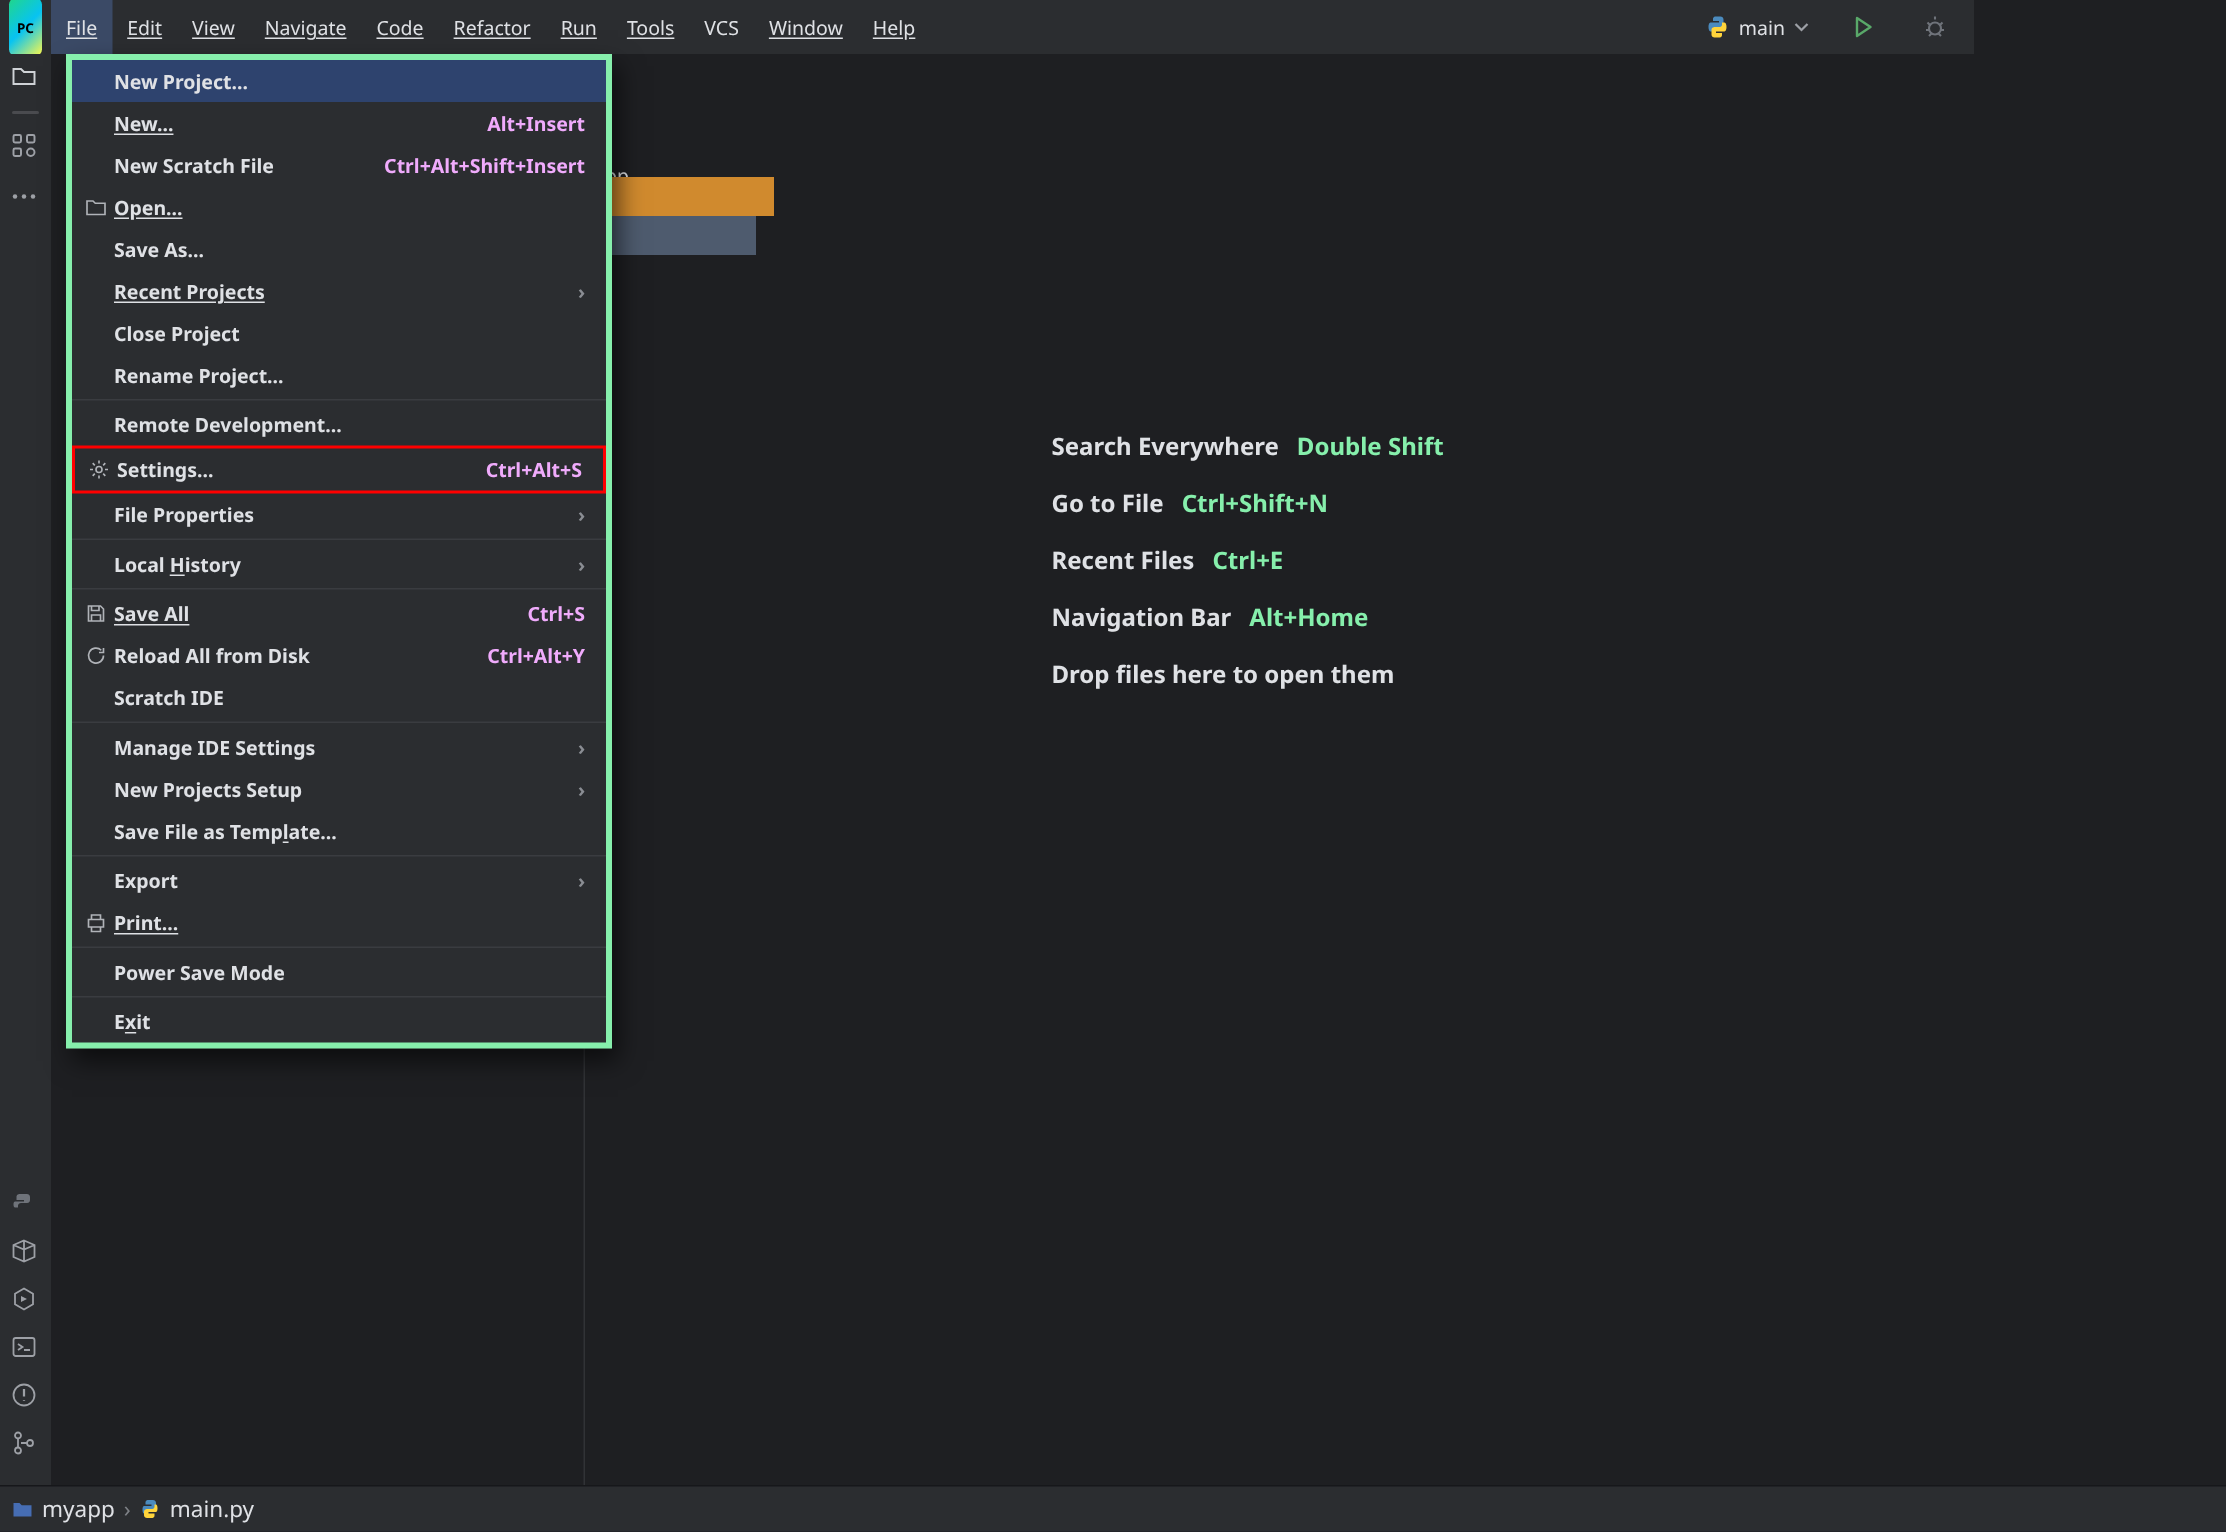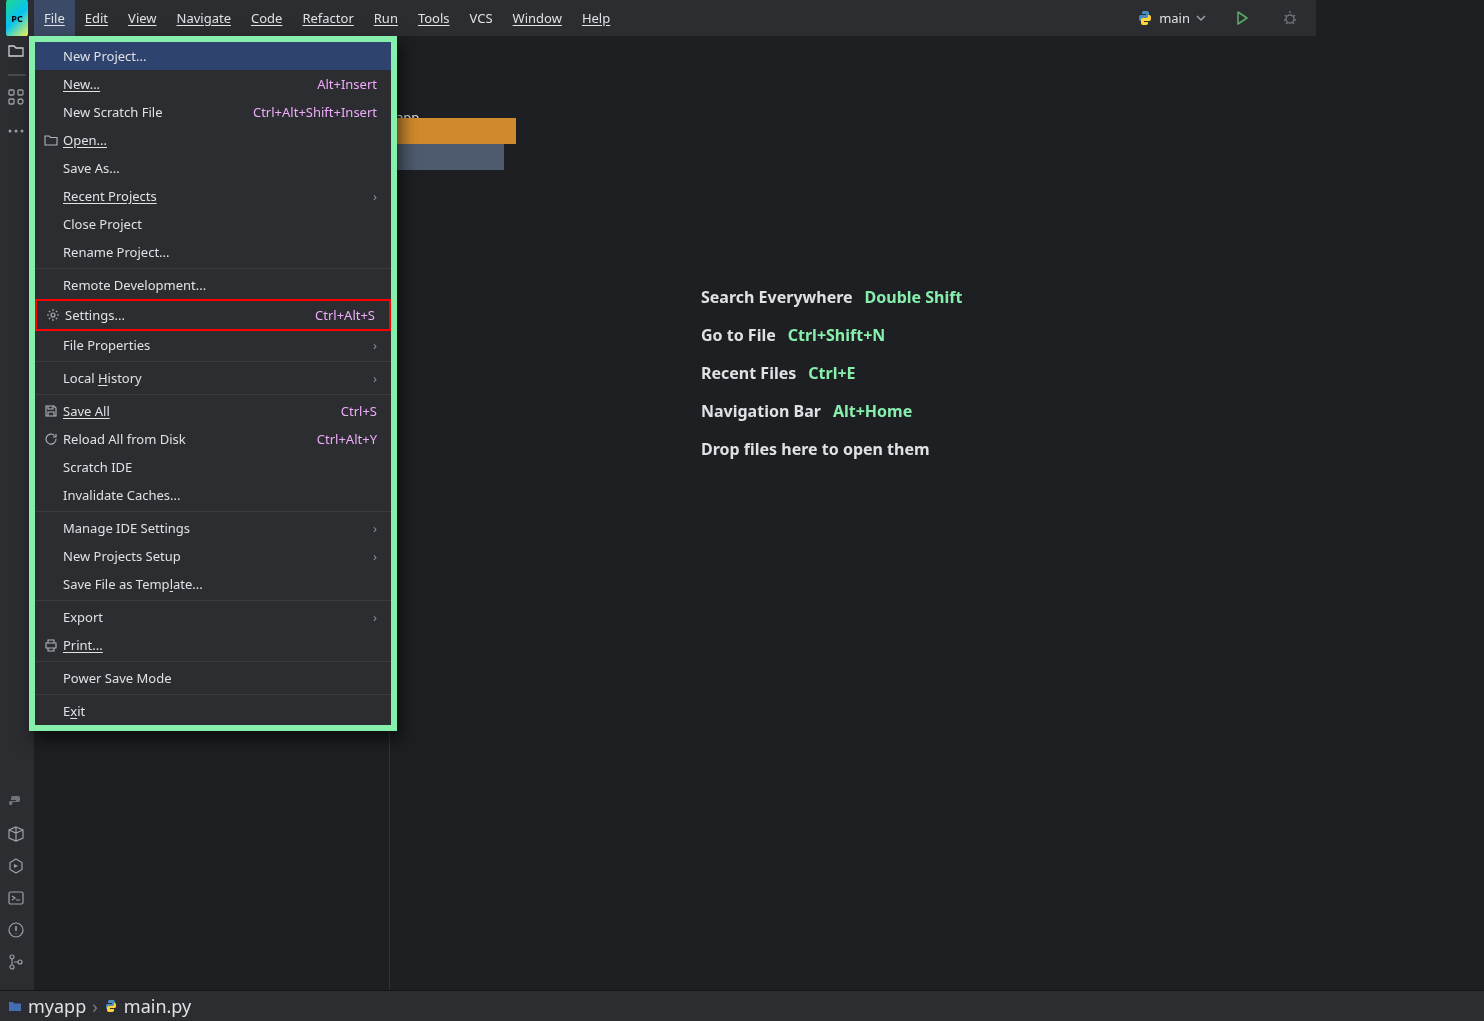--- a/index.html
+++ b/index.html
@@ -36,32 +36,32 @@
   .workspace{position:absolute;top:36px;left:34px;right:0;bottom:30px;background:var(--bg);}
   
   .treeband{position:absolute;top:0;left:0;width:355px;bottom:0;border-right:1px solid #313336;}
   
   .helpbox{position:absolute;left:46%;top:250px;display:flex;flex-direction:column;gap:16px;font-weight:bold;}
   .hrow{display:flex;align-items:baseline;gap:12px;font-size:16px;}
   .hrow .label{color:var(--text);}
   .hrow .shortcut{color:#86efac;}
   .hrow.single{color:var(--text);}
   
-  .dropdown{position:absolute;top:36px;left:29px;width:356px;background:var(--bg-menu);border:6px solid #86efac;box-shadow:4px 8px 16px rgba(0,0,0,.6);z-index:50;}
+  .dropdown{position:absolute;top:36px;left:44px;width:356px;background:var(--bg-menu);border:4px solid #86efac;box-shadow:4px 8px 16px rgba(0,0,0,.6);z-index:50;font-weight:bold;}
   .dropdown .drow{height:28px;display:flex;align-items:center;padding:0 14px;font-size:13px;color:var(--text);cursor:default;position:relative;}
   .dropdown .drow.selected{background:var(--bg-highlight);}
   .dropdown .drow .dicon{width:16px;display:flex;justify-content:center;margin-right:4px;margin-left:-6px;color:#b0b3b8;}
   .dropdown .drow .txt{flex:0 0 auto;}
   .dropdown .drow .sc{margin-left:auto;color:#f0abfc;}
   .dropdown .drow .chev{margin-left:auto;color:#8a8d93;}
   .dropdown hr{border:none;border-top:1px solid #3a3c40;margin:2px 0;}
   .drow .ul{text-decoration:underline;text-underline-offset:2px;}
   .redbox{border:2.5px solid var(--red-box);}
   
-  .breadcrumb{position:absolute;left:0;right:0;bottom:0;height:30px;background:var(--bg-darker);display:flex;align-items:center;padding:0 8px;gap:6px;color:var(--text);font-size:18px;border-top:1px solid #16171a;}
+  .breadcrumb{position:absolute;left:0;right:0;bottom:0;height:30px;background:var(--bg-darker);display:flex;align-items:center;padding:0 8px;gap:6px;color:var(--text);font-size:15px;border-top:1px solid #16171a;}
   .breadcrumb .bcicon{display:flex;align-items:center;}
   .breadcrumb .sepchar{color:#7e8186;}
 </style>
 </head>
 <body>
 
 <div class="topbar">
   <div class="logo">PC</div>
   <div class="menubar">
     <div class="mitem active">
@@ -296,24 +296,20 @@
         <svg width="14" height="14" viewBox="0 0 14 14">
           <path d="M12 7a5 5 0 1 1-1.5-3.5M12 2v3h-3" fill="none" stroke="#b0b3b8" stroke-width="1.1"></path>
         </svg>
       </span>
       <span class="txt">Reload All from Disk</span>
       <span class="sc">Ctrl+Alt+Y</span>
     </div>
   <div class="drow">
       <span class="dicon"></span>
       <span class="txt">Scratch IDE</span>
-    </div>
-  <div class="drow">
-      <span class="dicon"></span>
-      <span class="txt">Invalidate Caches...</span>
     </div>
   <hr>
   <div class="drow">
       <span class="dicon"></span>
       <span class="txt">Manage IDE Settings</span>
       <span class="chev">›</span>
     </div>
   <div class="drow">
       <span class="dicon"></span>
       <span class="txt">New Projects Setup</span>

